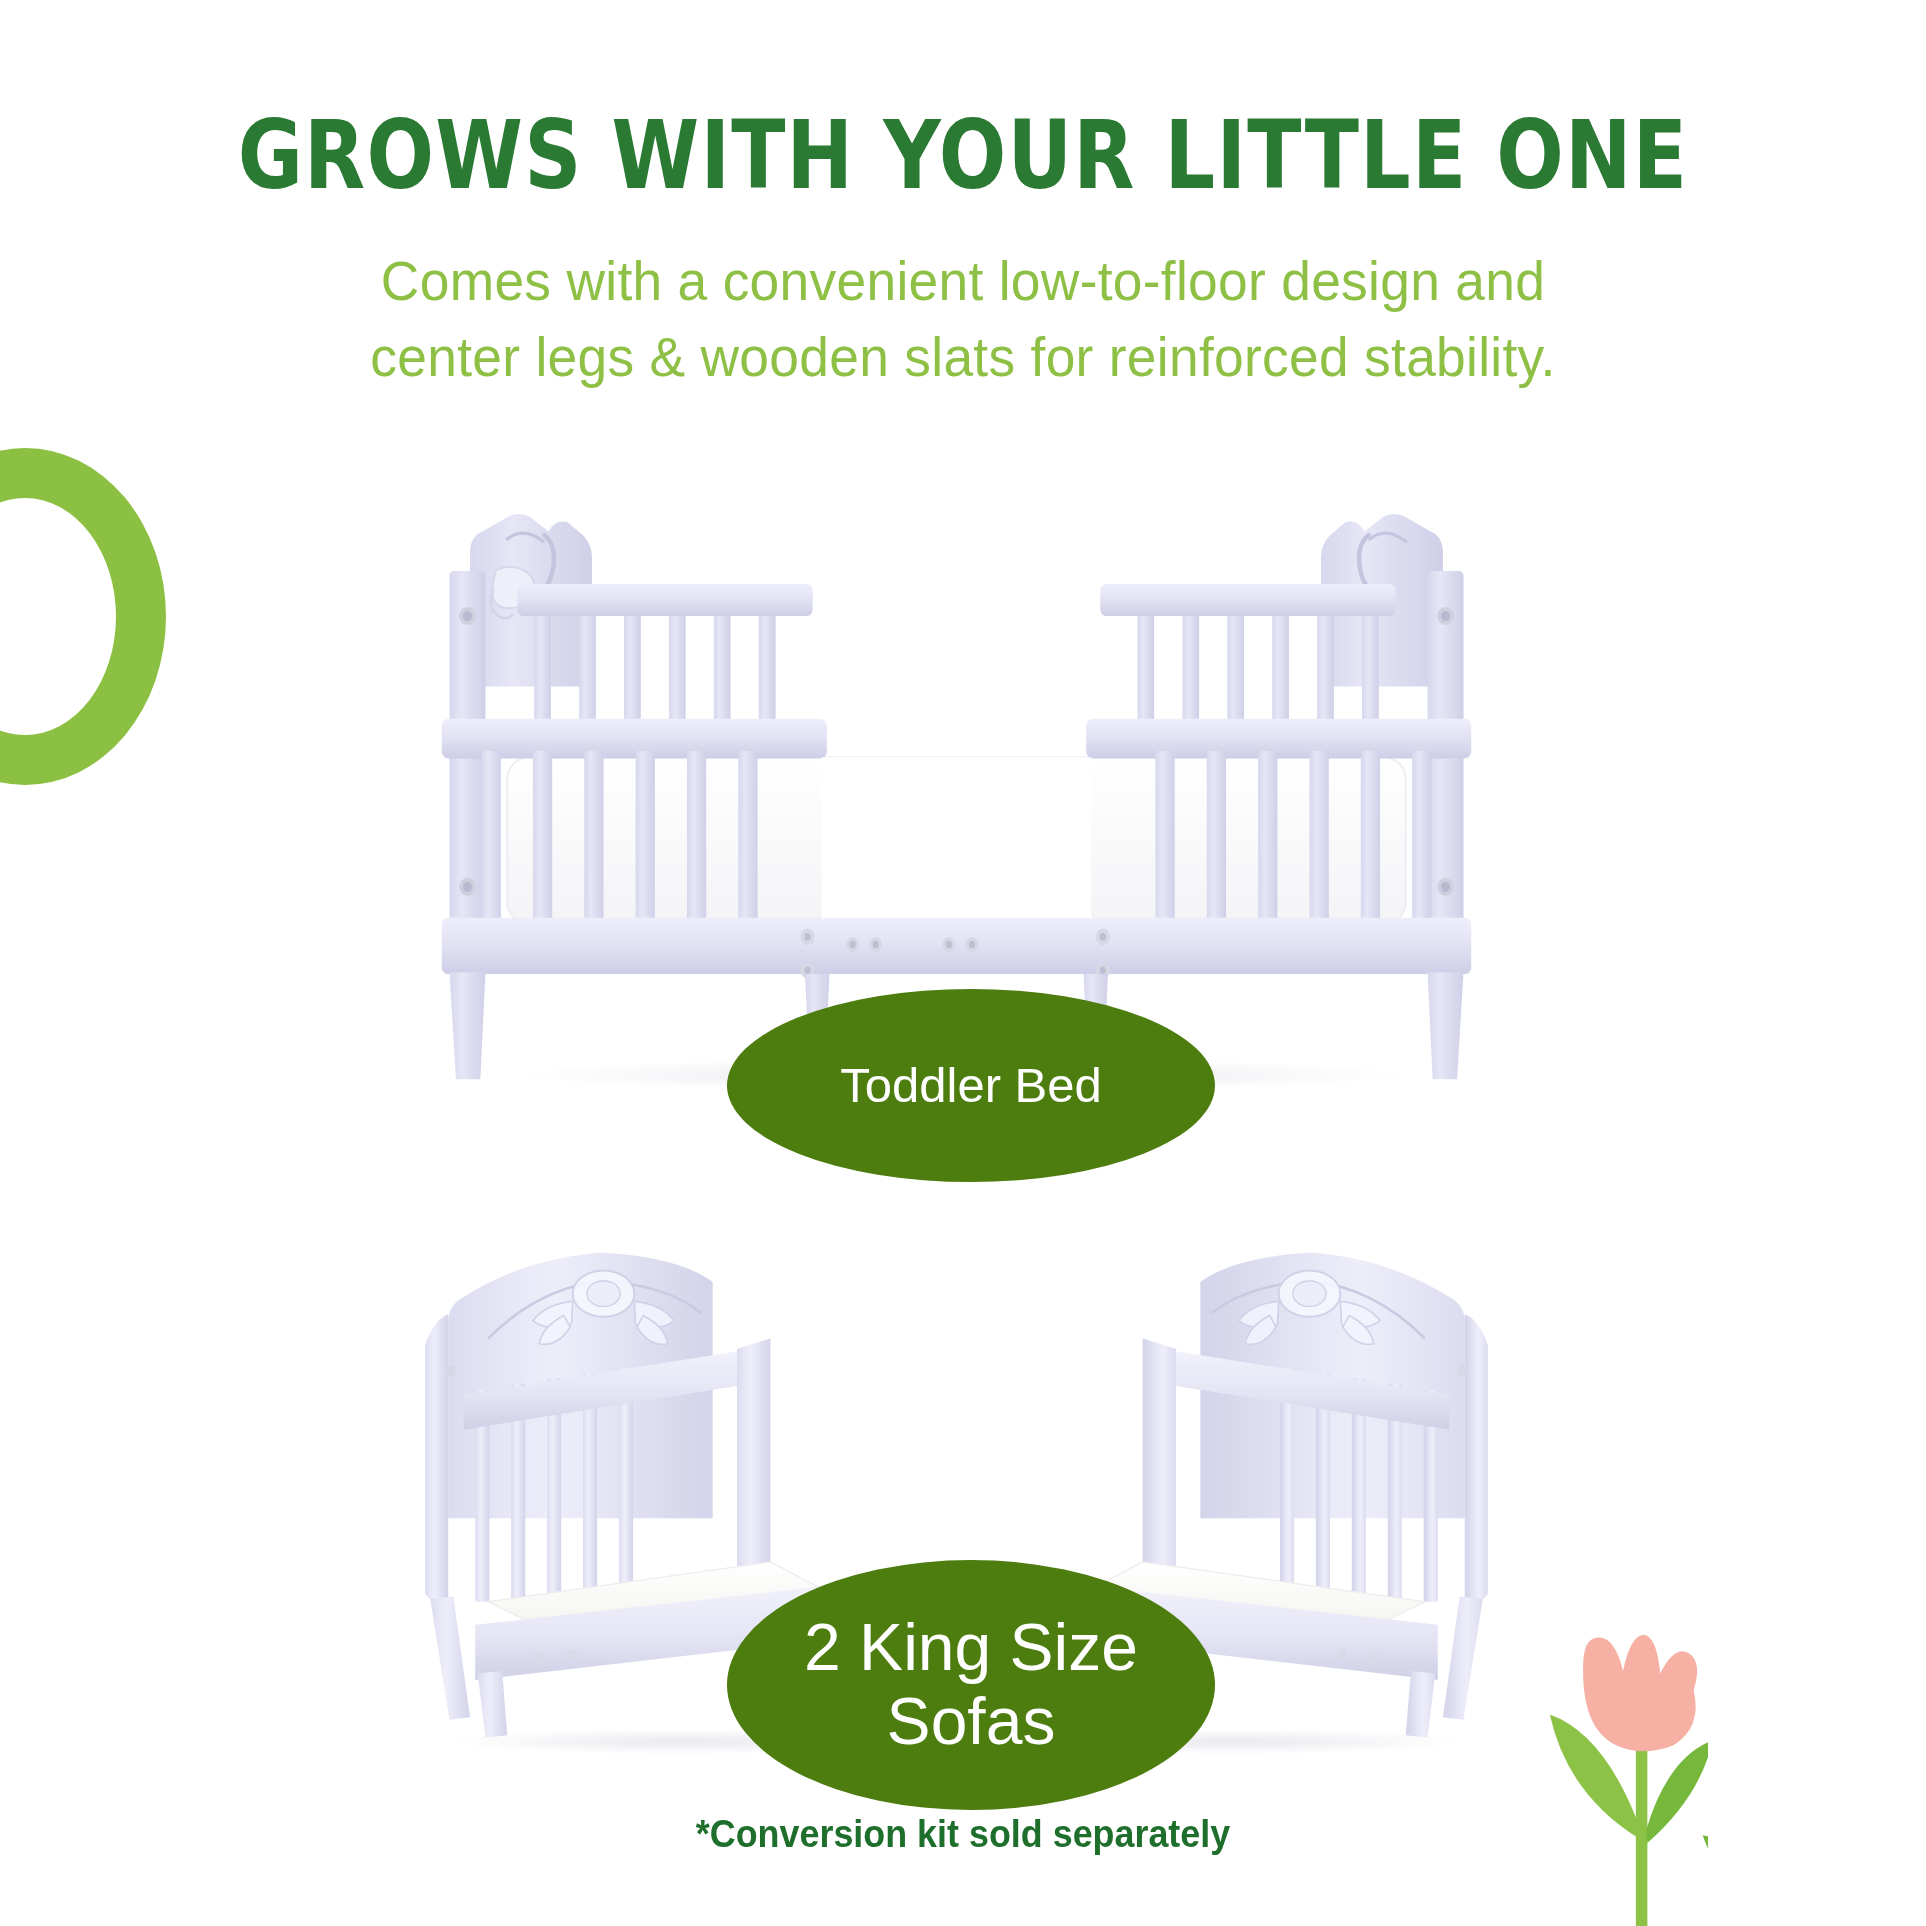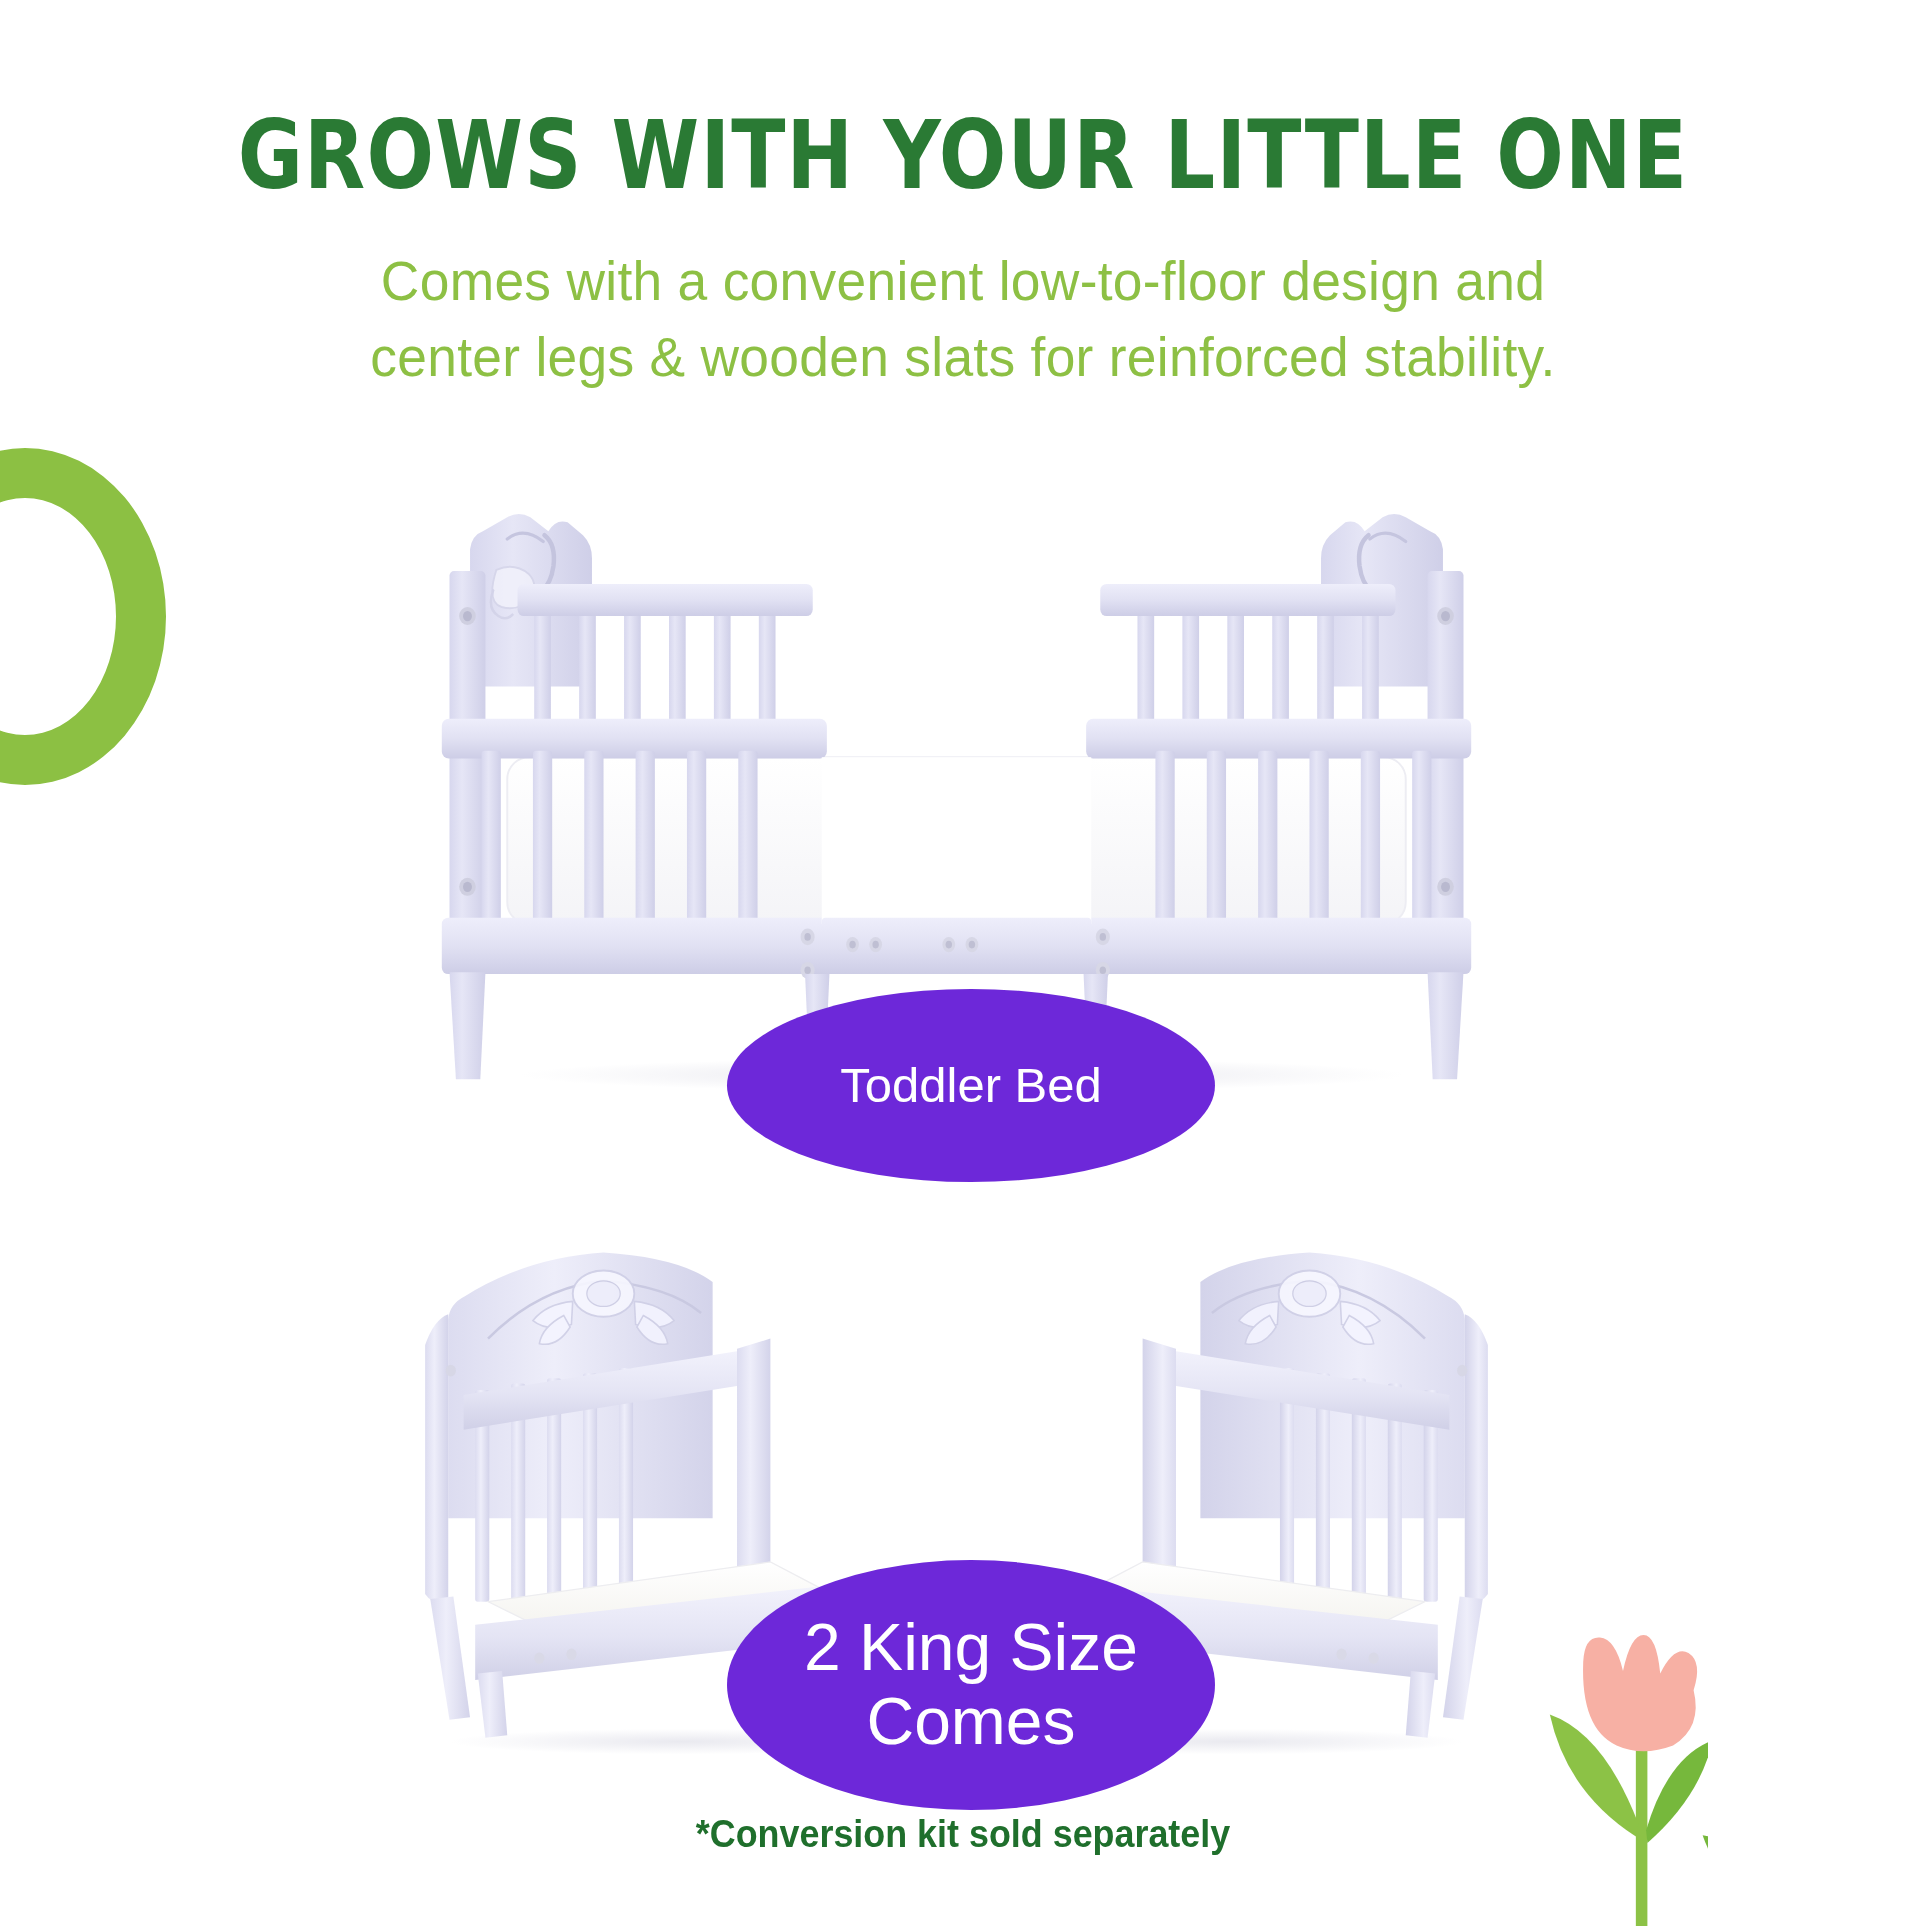--- a/index.html
+++ b/index.html
@@ -56,21 +56,21 @@
     width:282px;height:337px;
     border:50px solid #8cc043;
     border-radius:50%;
     box-sizing:border-box;
   }
 
   
   .pill{
     position:absolute;
     border-radius:50%;
-    background:#6d28d9;
+    background:#4d7c0f;
     display:flex;align-items:center;justify-content:center;
     color:#ffffff;
     text-align:center;
     line-height:1.12;
     font-weight:400;
   }
   #pill-toddler{
     left:727px;top:989px;width:488px;height:193px;
     font-size:49px;
   }
@@ -338,21 +338,21 @@
       </g>
       <path d="M 30 556 L 66 552 L 92 740 L 60 744 Z" fill="url(#sWoodV)"></path>
       <path d="M 104 672 L 142 668 L 150 768 L 116 772 Z" fill="url(#sWoodV)"></path>
       <path d="M 600 596 L 640 590 L 648 724 L 614 730 Z" fill="url(#sWoodV)"></path>
     </g>
   </svg>
 
   <div class="pill" id="pill-sofas">
     <span>
       <span>2 King Size</span><br>
-      <span>Comes</span>
+      <span>Sofas</span>
     </span>
   </div>
 
   <div class="footnote">*Conversion kit sold separately</div>
 
   <svg id="tulips" viewBox="0 0 620 470" xmlns="http://www.w3.org/2000/svg">
 
     <path d="M 168 160 L 186 160 L 186 470 L 168 470 Z" fill="#8cc246"></path>
 
     <path d="M 168 320 Q 60 250 34 130 Q 118 160 172 300 Z" fill="#8cc246"></path>

